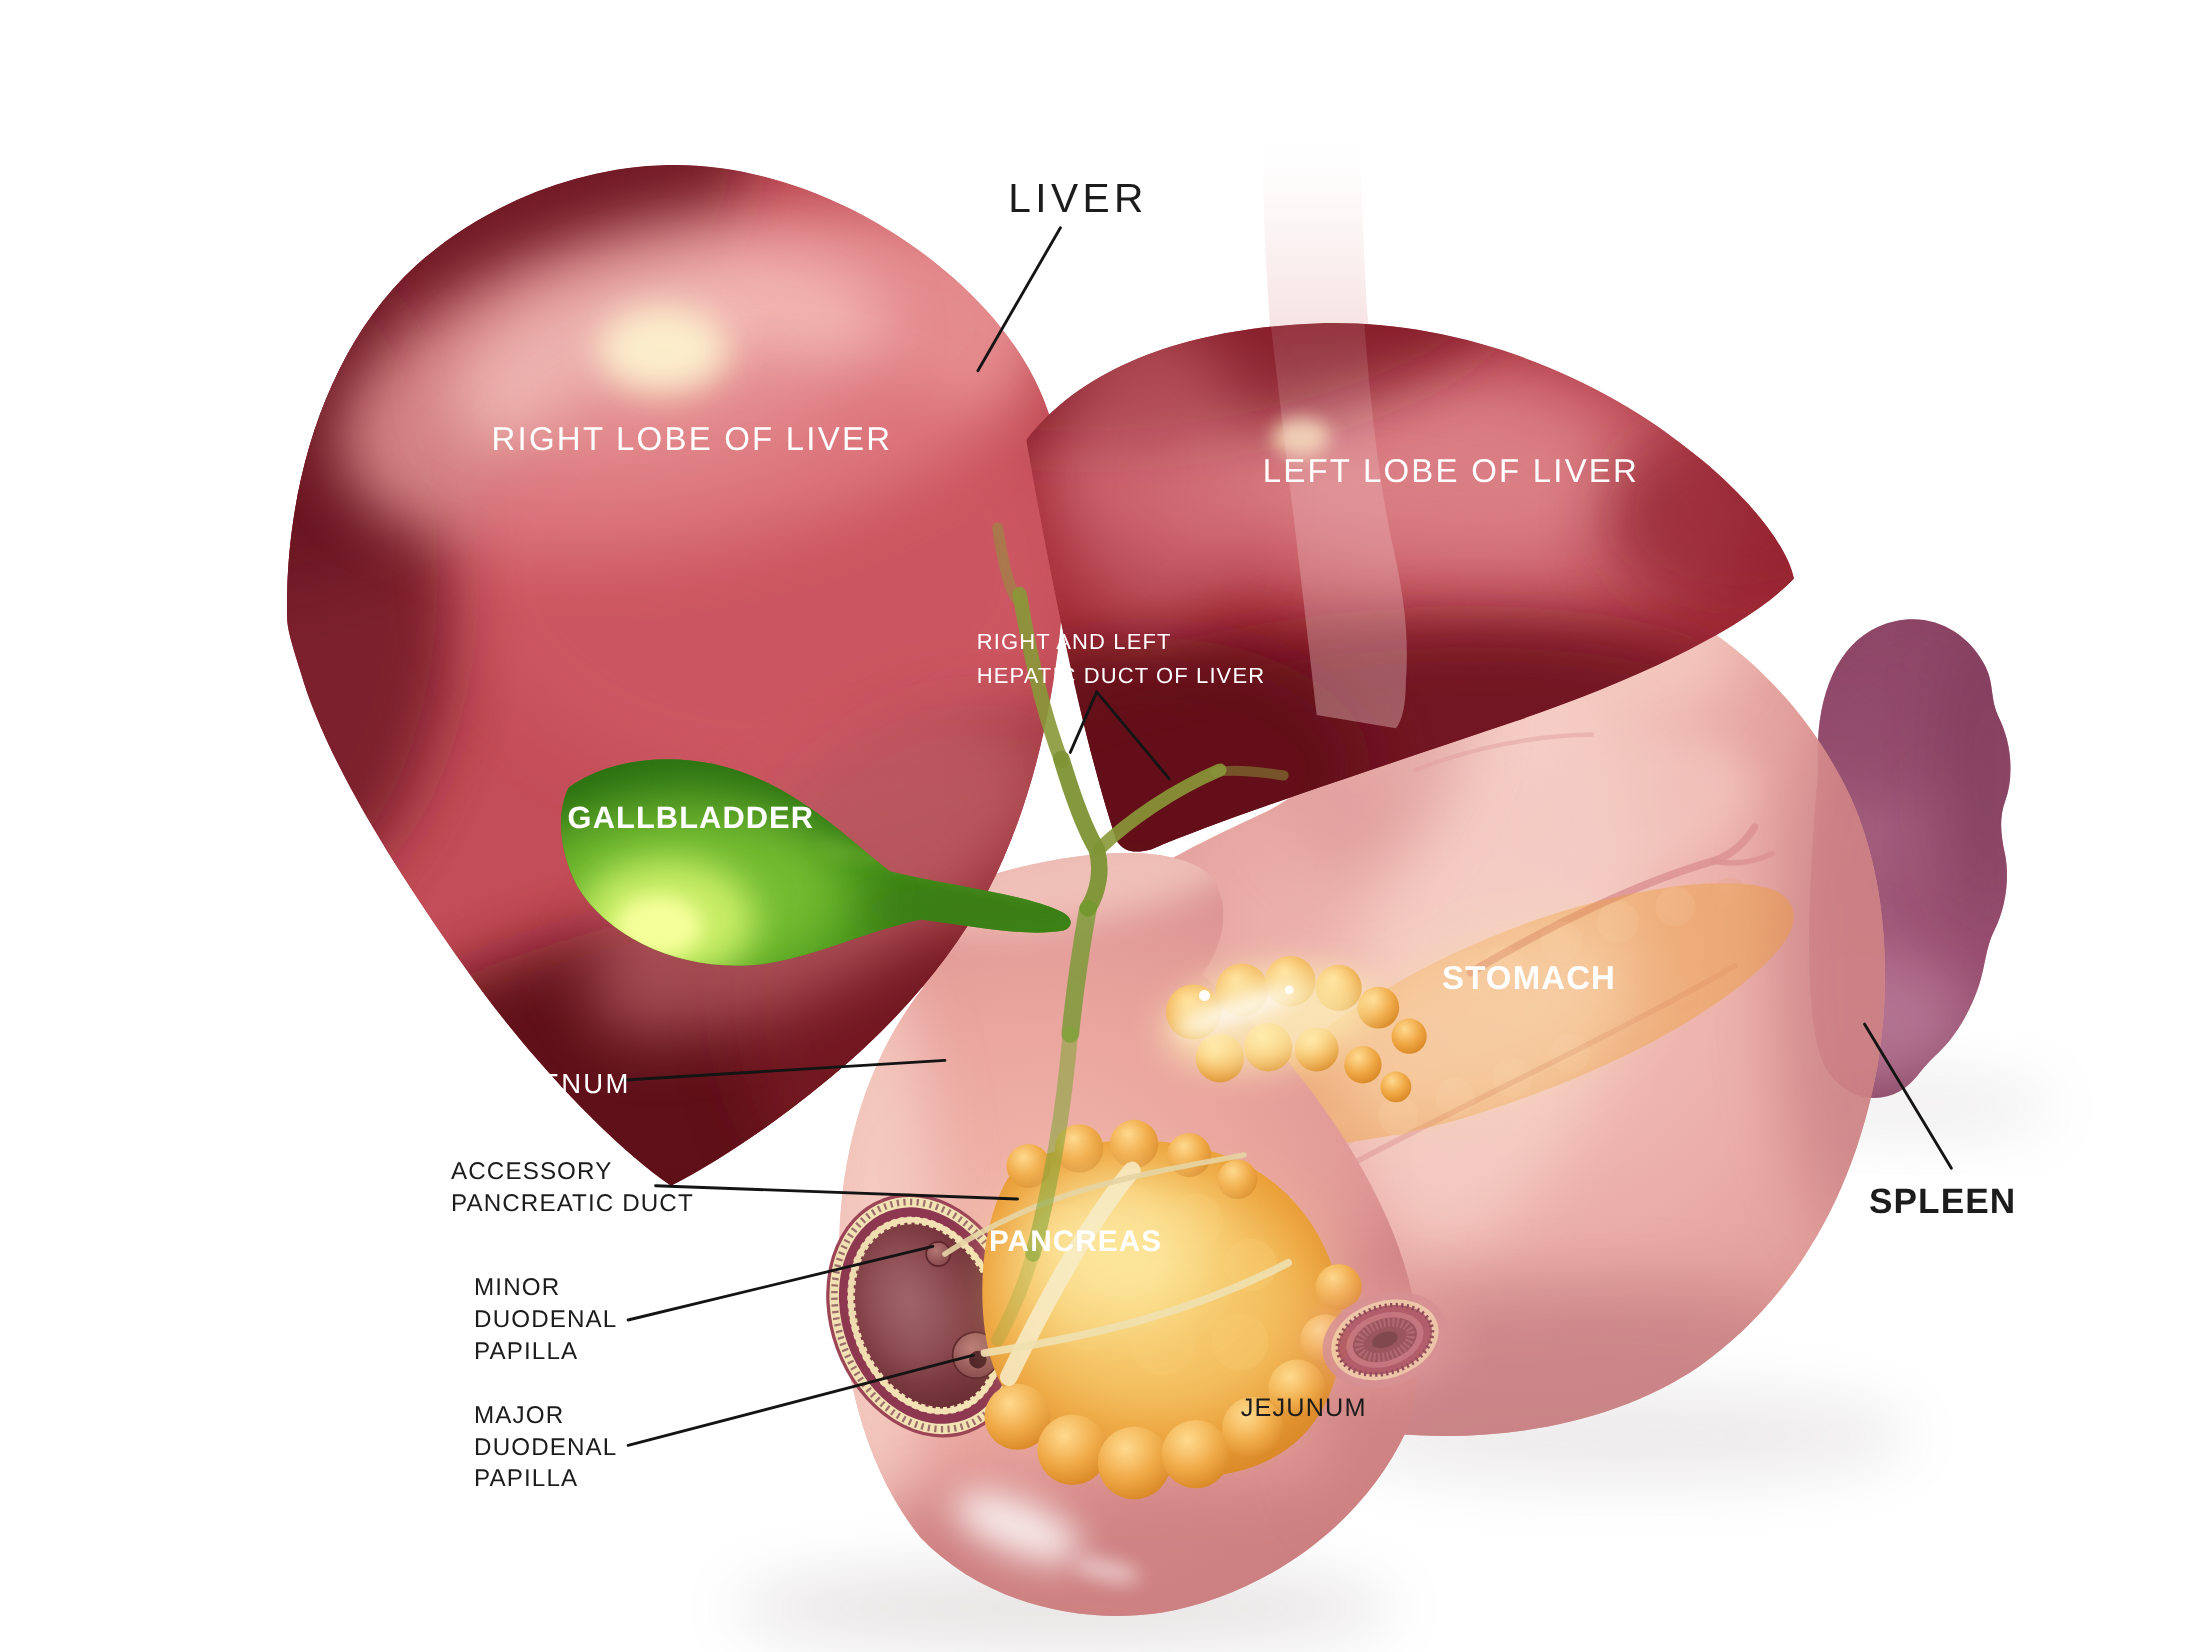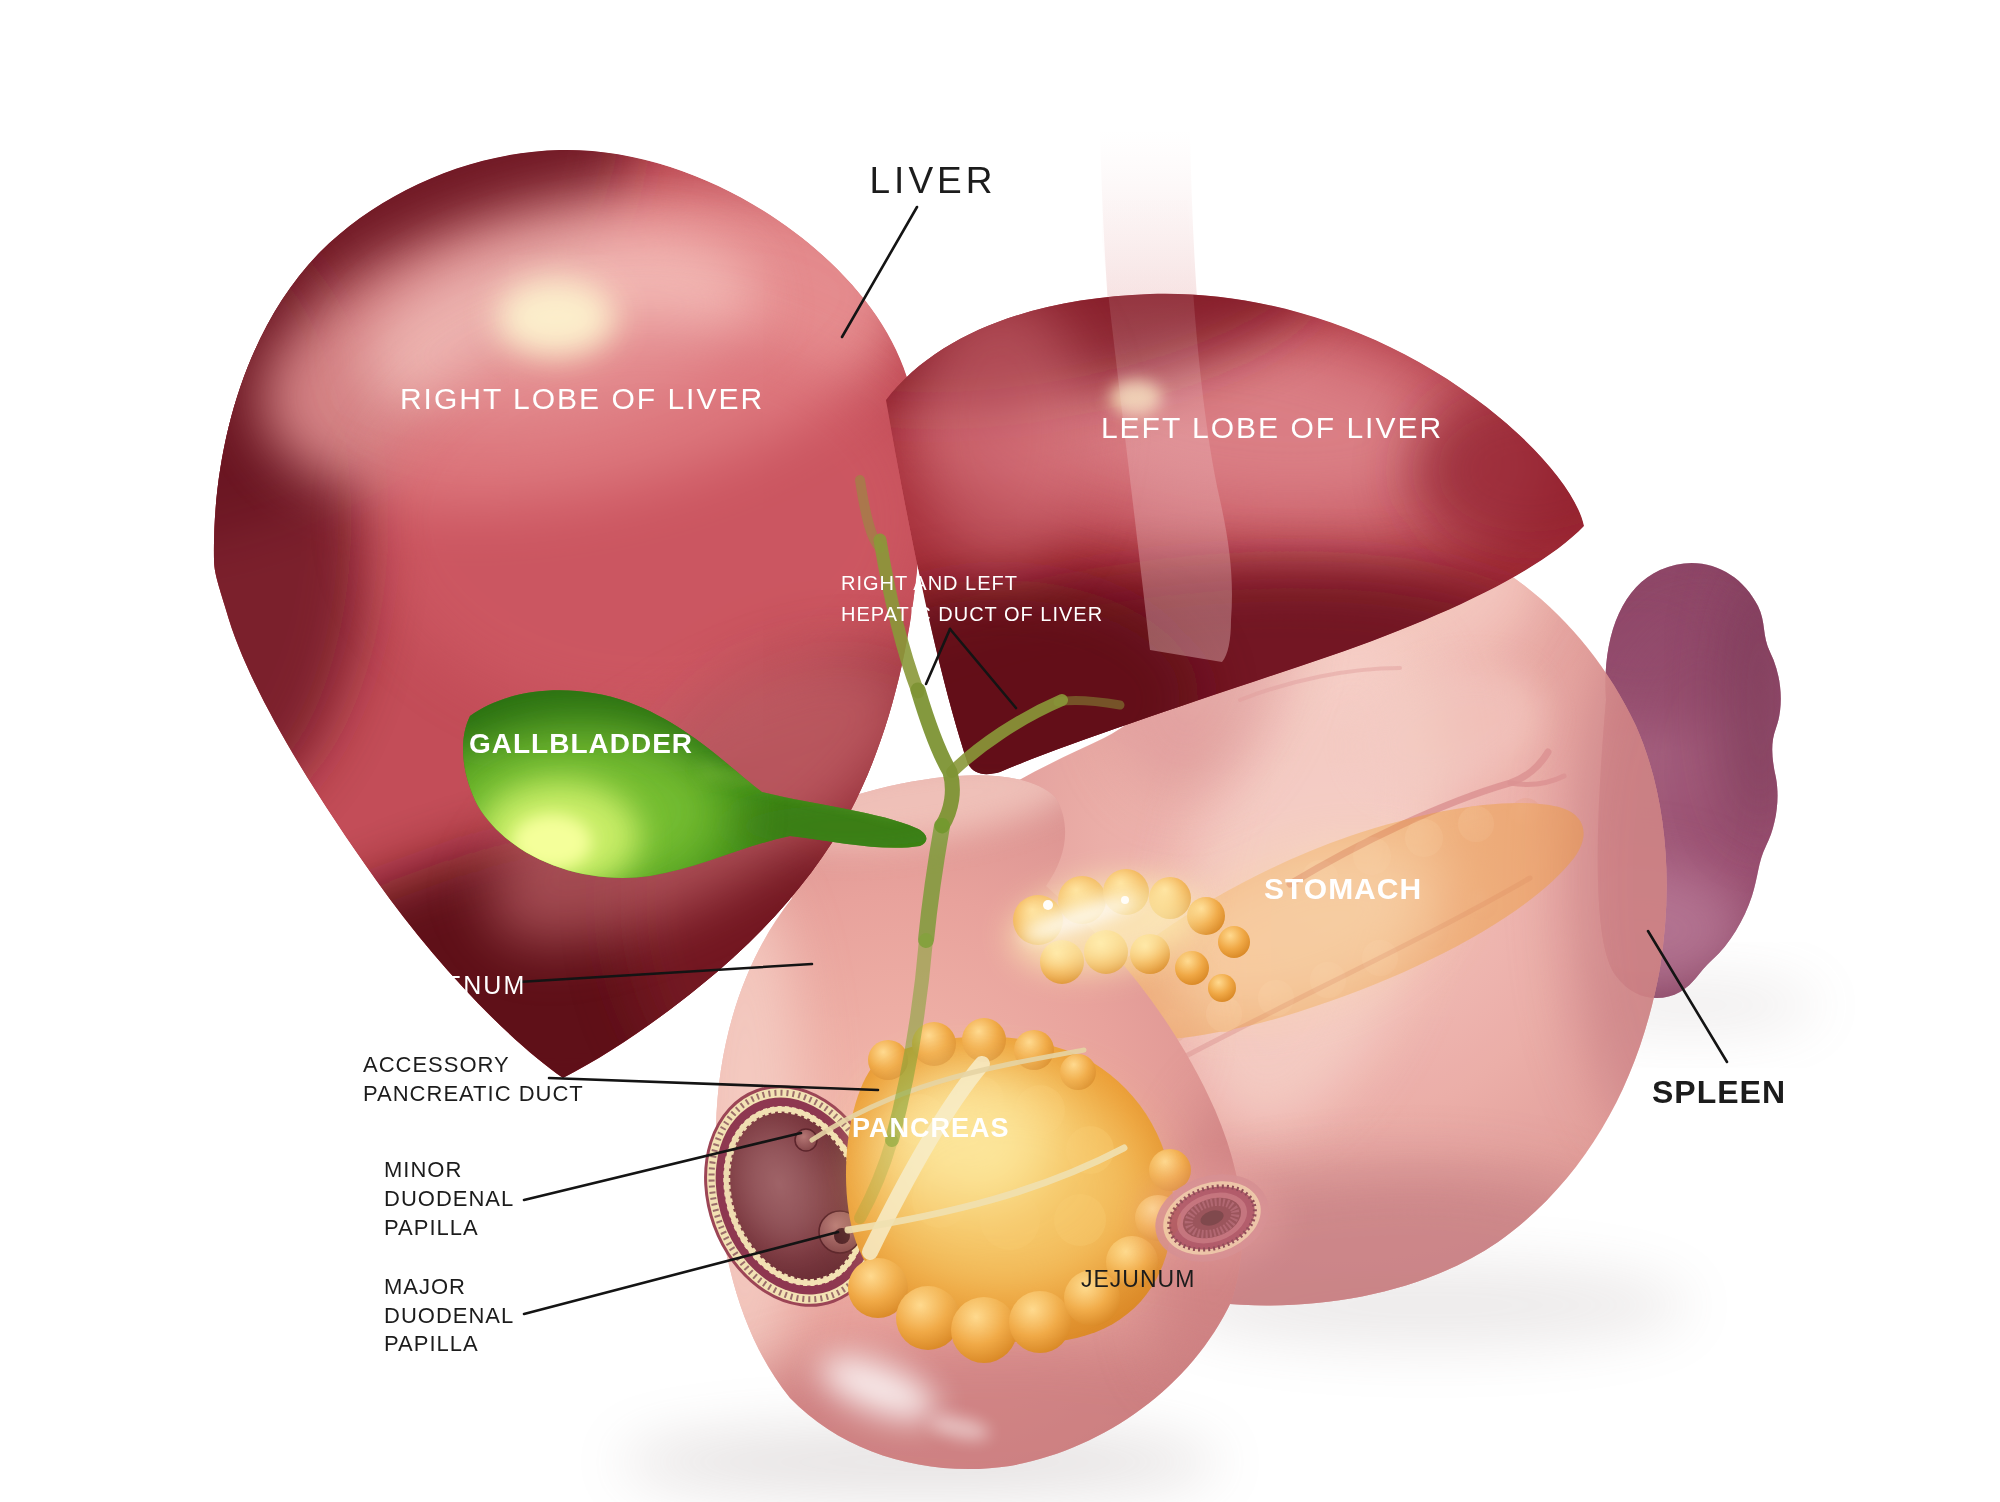--- a/index.html
+++ b/index.html
@@ -1,17 +1,17 @@
 <!DOCTYPE html>
 <html><head>
 <meta charset="utf-8">
 <style>
   html,body{margin:0;padding:0;background:#ffffff;}
   body{width:2000px;height:1502px;position:relative;font-family:"Liberation Sans",sans-serif;}
-  #stage{position:absolute;inset:0;}
+  #stage{position:absolute;inset:0;margin-left:47px;}
   svg{display:block;}
   text{font-family:"Liberation Sans","DejaVu Sans",sans-serif;}
   .lbl-dark{fill:#1c1c1c;}
   .lbl-light{fill:#ffffff;}
   .leader{stroke:#141414;stroke-width:2.6;fill:none;stroke-linecap:round;}
 </style>
 </head>
 <body>
 
 <div id="stage">

